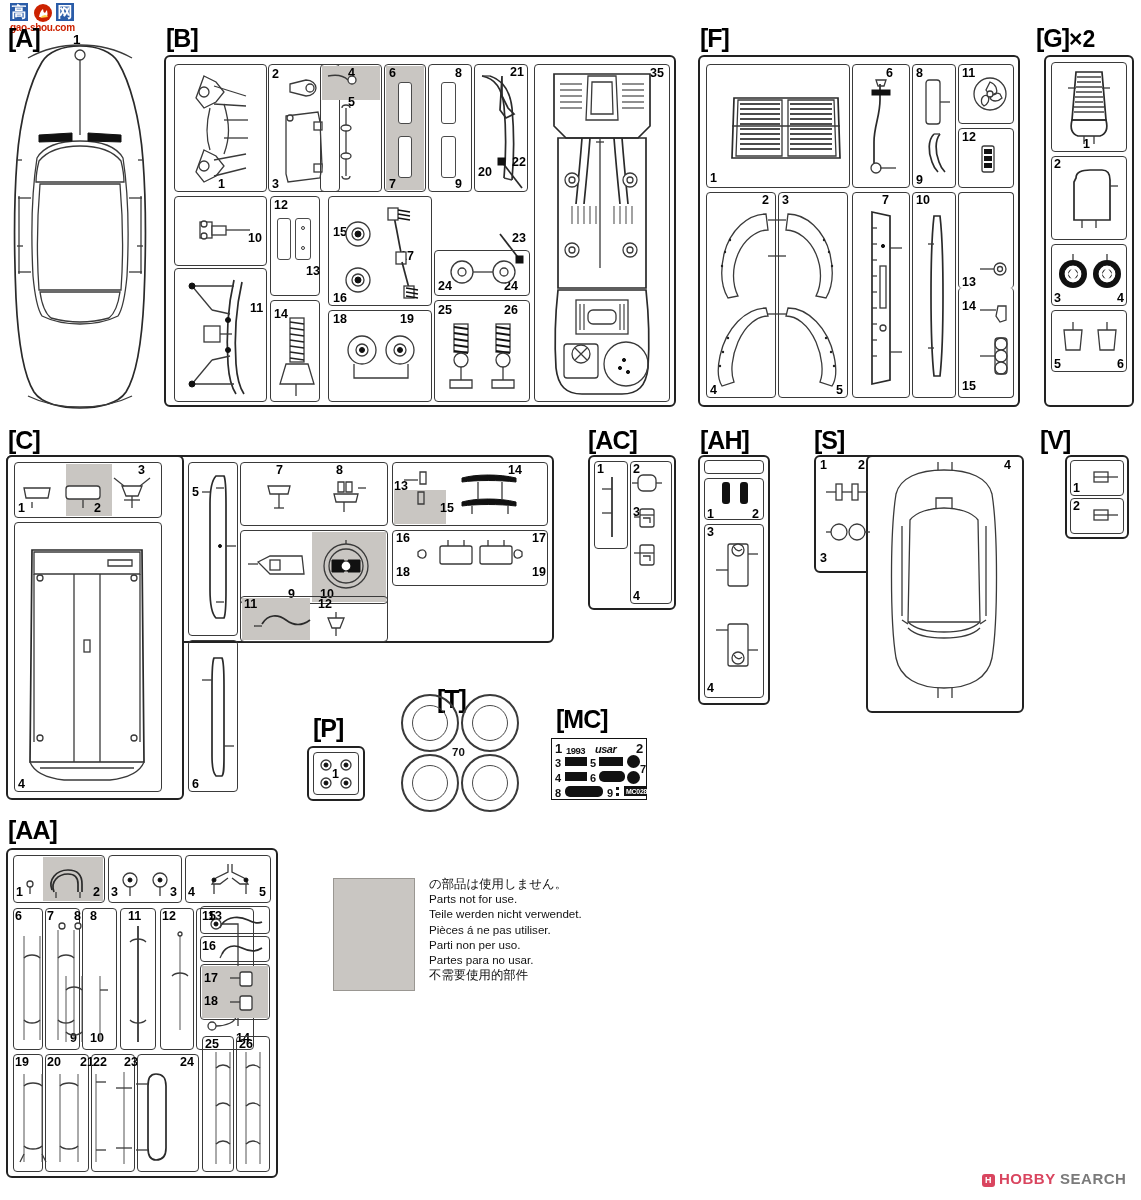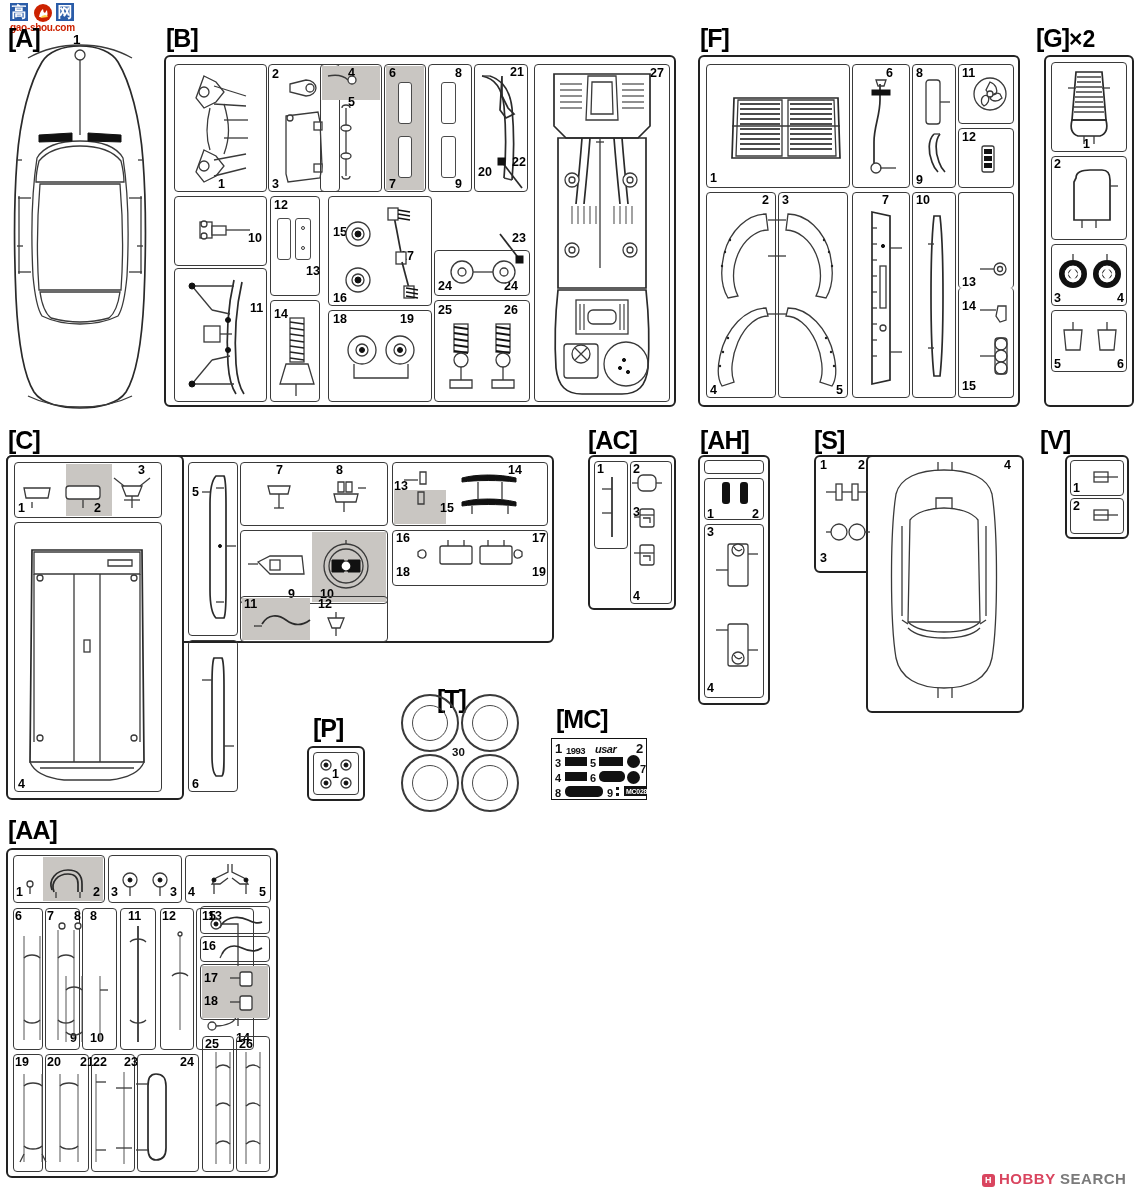--- a/index.html
+++ b/index.html
@@ -390,21 +390,21 @@
           <line x1="14" y1="23" x2="28" y2="25"></line>
         <line x1="14" y1="29" x2="28" y2="31"></line>
       </g>
       <circle class="fl" cx="21" cy="38" r="7"></circle>
       <path class="ln" d="M21 45 L21 58"></path>
       <path class="ln" d="M10 58 L32 58 L32 66 L10 66 Z"></path>
     </g>
   </svg>
 
   <div class="cell" style="left:534px;top:64px;width:136px;height:338px;"></div>
-  <div class="num" style="left:650px;top:67px;">27</div>
+  <div class="num" style="left:650px;top:67px;">35</div>
   <svg style="position:absolute;left:538px;top:68px;" width="128" height="330">
 
     <path class="ln2" d="M16 6 L112 6 L112 58 L100 70 L28 70 L16 58 Z"></path>
     <path class="ln" d="M50 8 L78 8 L80 52 L48 52 Z"></path>
     <path class="ln" d="M54 14 L74 14 L75 46 L53 46 Z"></path>
     <g stroke="#333" stroke-width="1.1">
       <line x1="22" y1="16" x2="44" y2="16"></line>
         <line x1="22" y1="22" x2="44" y2="22"></line>
       <line x1="22" y1="28" x2="44" y2="28"></line>
         <line x1="22" y1="34" x2="44" y2="34"></line>
@@ -956,21 +956,21 @@
       <circle class="fdark" cx="30" cy="28" r="2"></circle>
   </svg>
 
   <div class="sprue-label" style="left:437px;top:687px;">
     <span>[T]</span>
   </div>
   <div class="tire" style="left:401px;top:694px;width:58px;height:58px;"></div>
   <div class="tire" style="left:461px;top:694px;width:58px;height:58px;"></div>
   <div class="tire" style="left:401px;top:754px;width:58px;height:58px;"></div>
   <div class="tire" style="left:461px;top:754px;width:58px;height:58px;"></div>
-  <div id="tire-size" style="left:452px;top:746px;">30</div>
+  <div id="tire-size" style="left:452px;top:746px;">70</div>
 
   <div class="sprue-label" style="left:556px;top:707px;">
     <span>[MC]</span>
   </div>
   <div id="mc-sheet">
     <div class="mc-n" style="left:3px;top:3px;font-size:13px;">1</div>
     <div id="mc-2002" style="left:14px;top:6px;">1993</div>
     <div id="mc-turbo" style="left:43px;top:4px;">usar</div>
     <div class="mc-n" style="left:84px;top:3px;font-size:13px;">2</div>
 
@@ -1162,18 +1162,30 @@
     <path class="ln" d="M12 20 C16 16 22 16 26 20"></path>
     <path class="ln" d="M12 58 C16 54 22 54 26 58"></path>
     <path class="ln" d="M12 96 C16 92 22 92 26 96"></path>
     <path class="lnthin" d="M42 4 L42 116"></path>
     <path class="lnthin" d="M56 4 L56 116"></path>
     <path class="ln" d="M42 20 C46 16 52 16 56 20"></path>
     <path class="ln" d="M42 58 C46 54 52 54 56 58"></path>
     <path class="ln" d="M42 96 C46 92 52 92 56 96"></path>
   </svg>
 
+  <div id="notes">
+    <div id="notes-swatch"></div>
+    <div id="notes-lines">
+      <div class="cjk">の部品は使用しません。</div>
+      <div>Parts not for use.</div>
+      <div>Teile werden nicht verwendet.</div>
+      <div>Pièces á ne pas utiliser.</div>
+      <div>Parti non per uso.</div>
+      <div>Partes para no usar.</div>
+      <div class="cjk">不需要使用的部件</div>
+    </div>
+  </div>
 
   <div id="hs-logo">
     <span class="mark">H</span><span class="hobby">HOBBY</span><span class="search"> SEARCH</span>
   </div>
 
 </div>
 
 </body></html>

